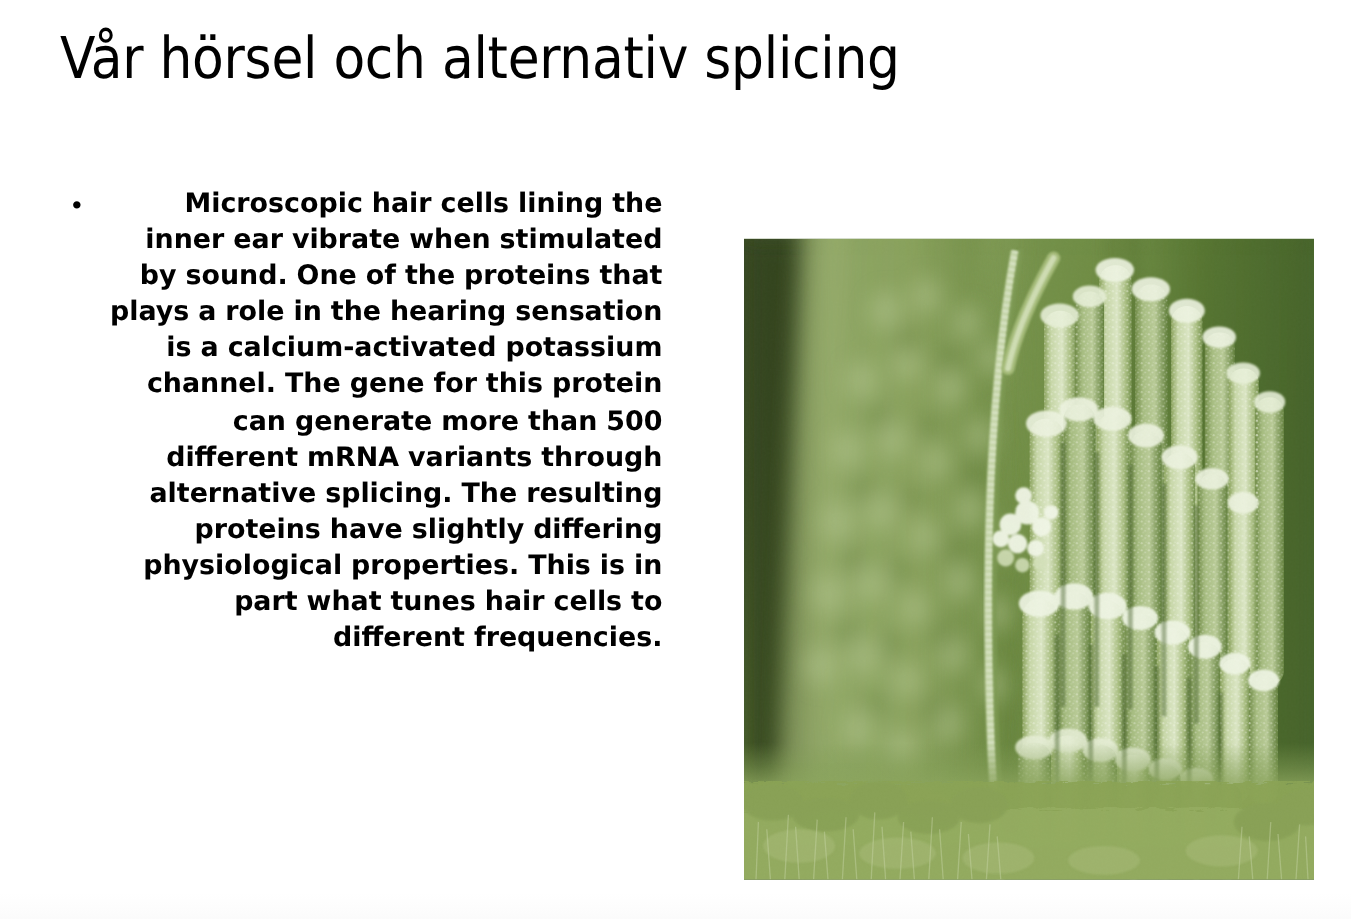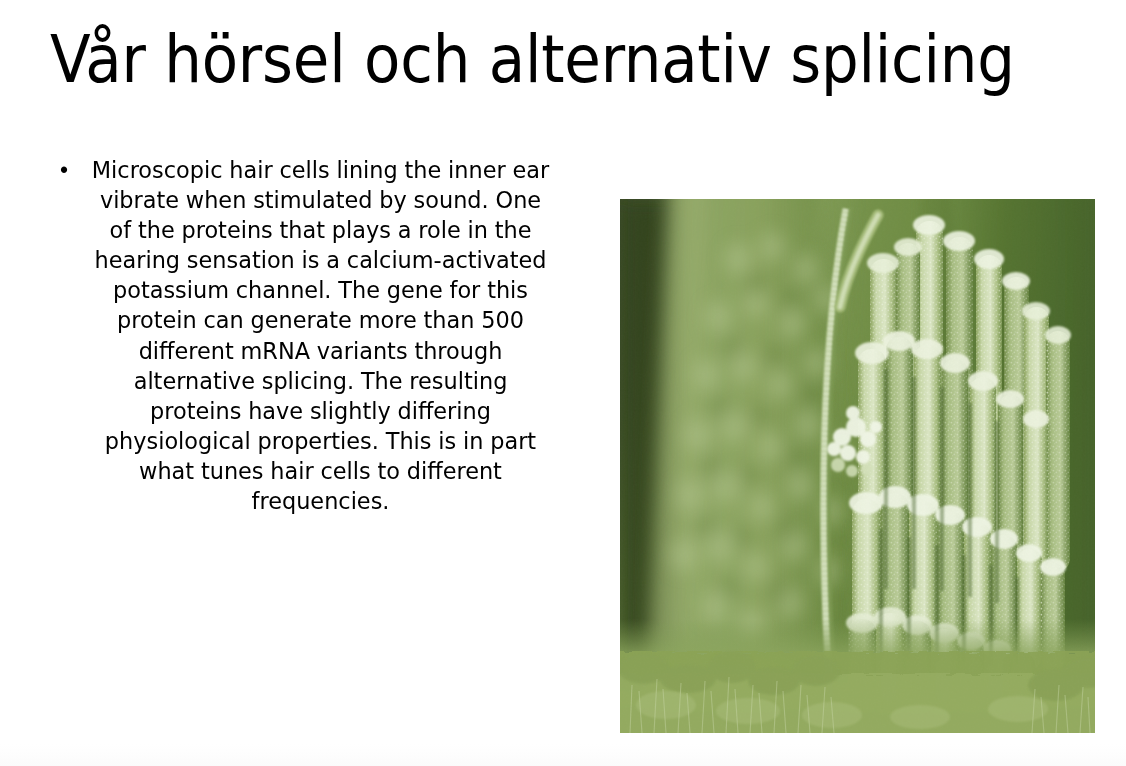--- a/index.html
+++ b/index.html
@@ -18,21 +18,21 @@
     overflow: hidden;
   }
 
   
   .slide-title {
     position: absolute;
     left: 50px;
     top: 22px;
     width: 1020px;
     font-family: "DejaVu Sans Condensed", "Liberation Sans", sans-serif;
-    font-size: 66px;
+    font-size: 48px;
     font-weight: 300;
     line-height: 1.16;
     letter-spacing: -0.2px;
     color: #000000;
     white-space: nowrap;
   }
 
   
   .body-block {
     position: absolute;
@@ -50,24 +50,24 @@
     left: 8px;
     top: 0;
     font-size: 23px;
     line-height: 30px;
     color: #000000;
   }
   .bullet-text {
     display: block;
     font-family: "DejaVu Sans", "Liberation Sans", sans-serif;
     font-size: 22.4px;
-    font-weight: 400;
+    font-weight: 700;
     line-height: 30.1px;
     color: #000000;
-    text-align: center;
+    text-align: right;
     word-spacing: -0.3px;
   }
 
   
   .micrograph {
     position: absolute;
     left: 620px;
     top: 199px;
     width: 475px;
     height: 534px;

